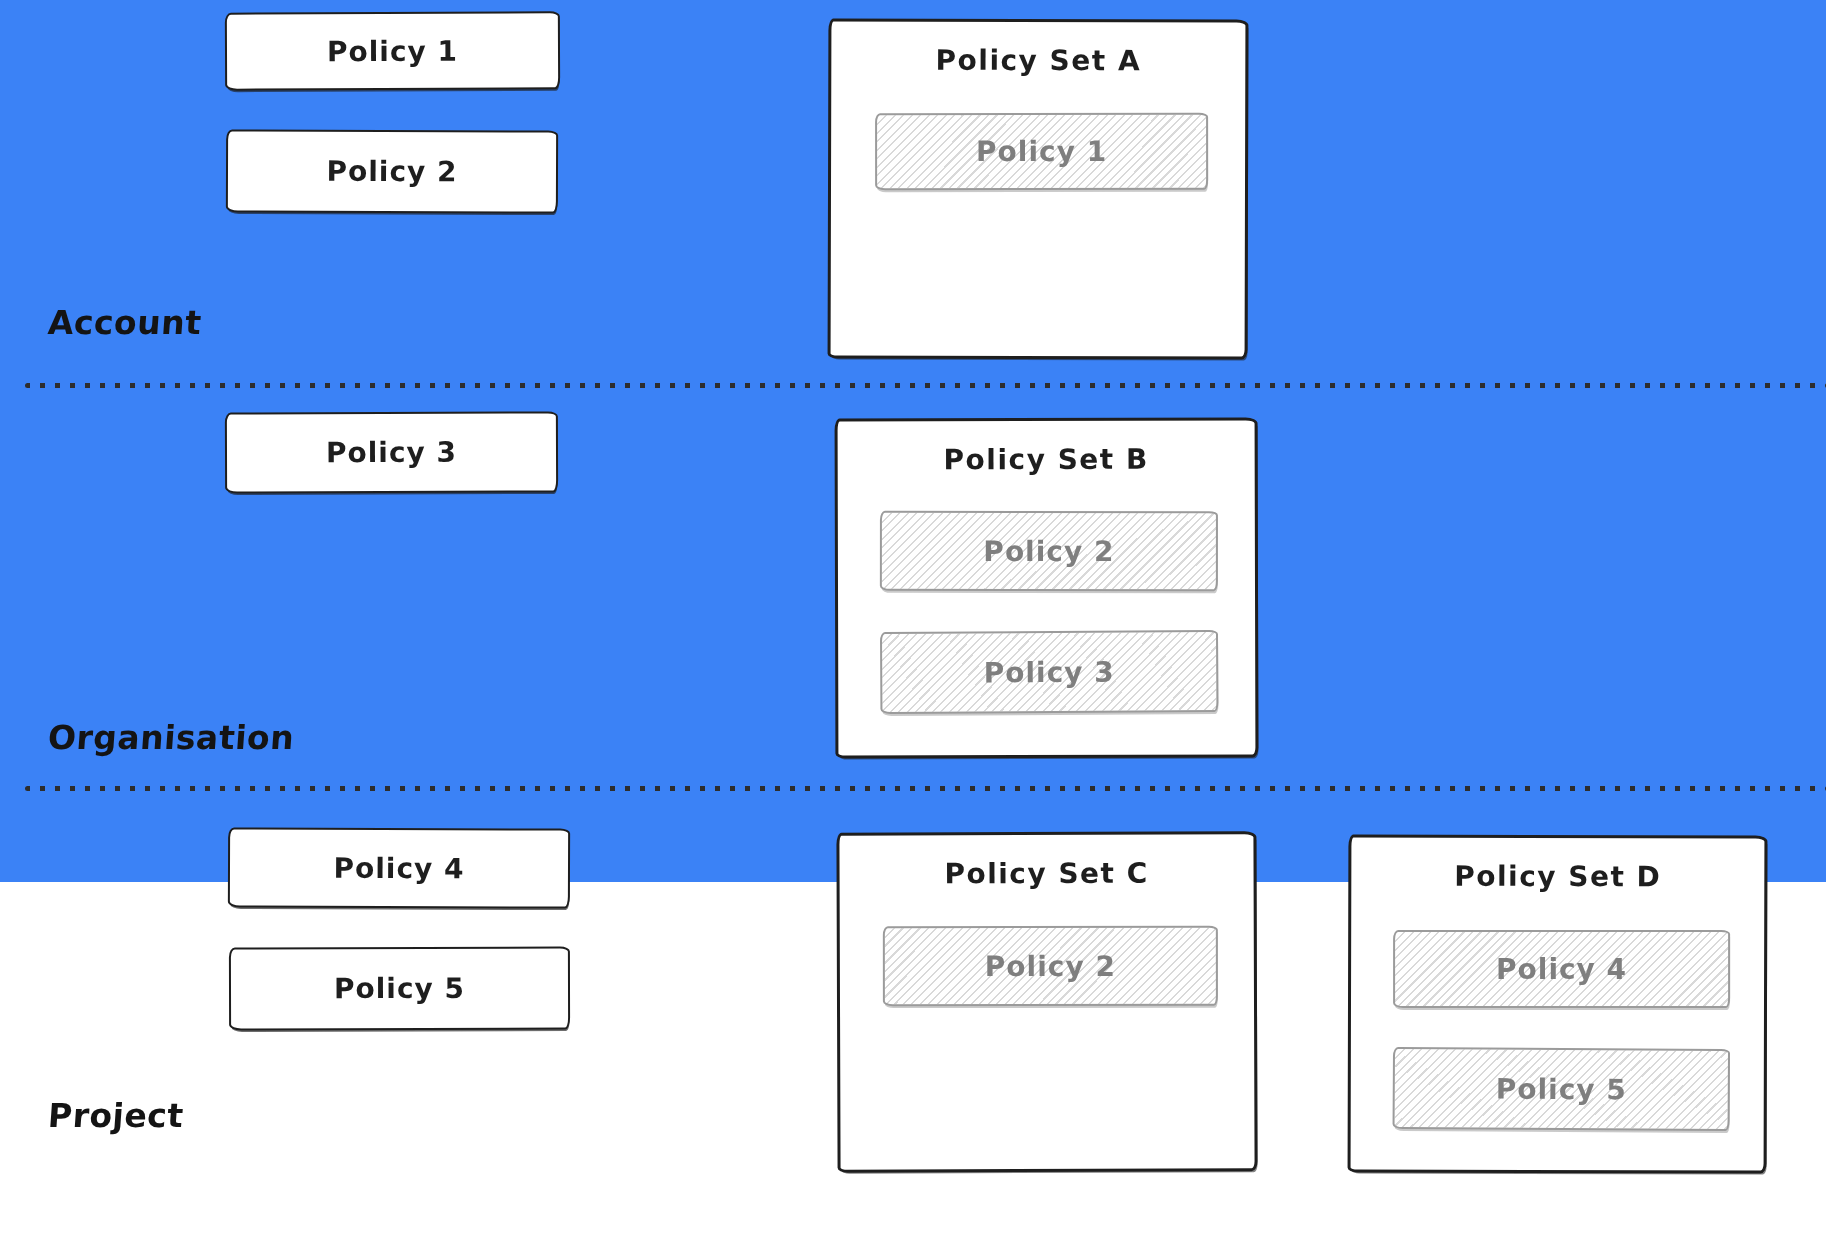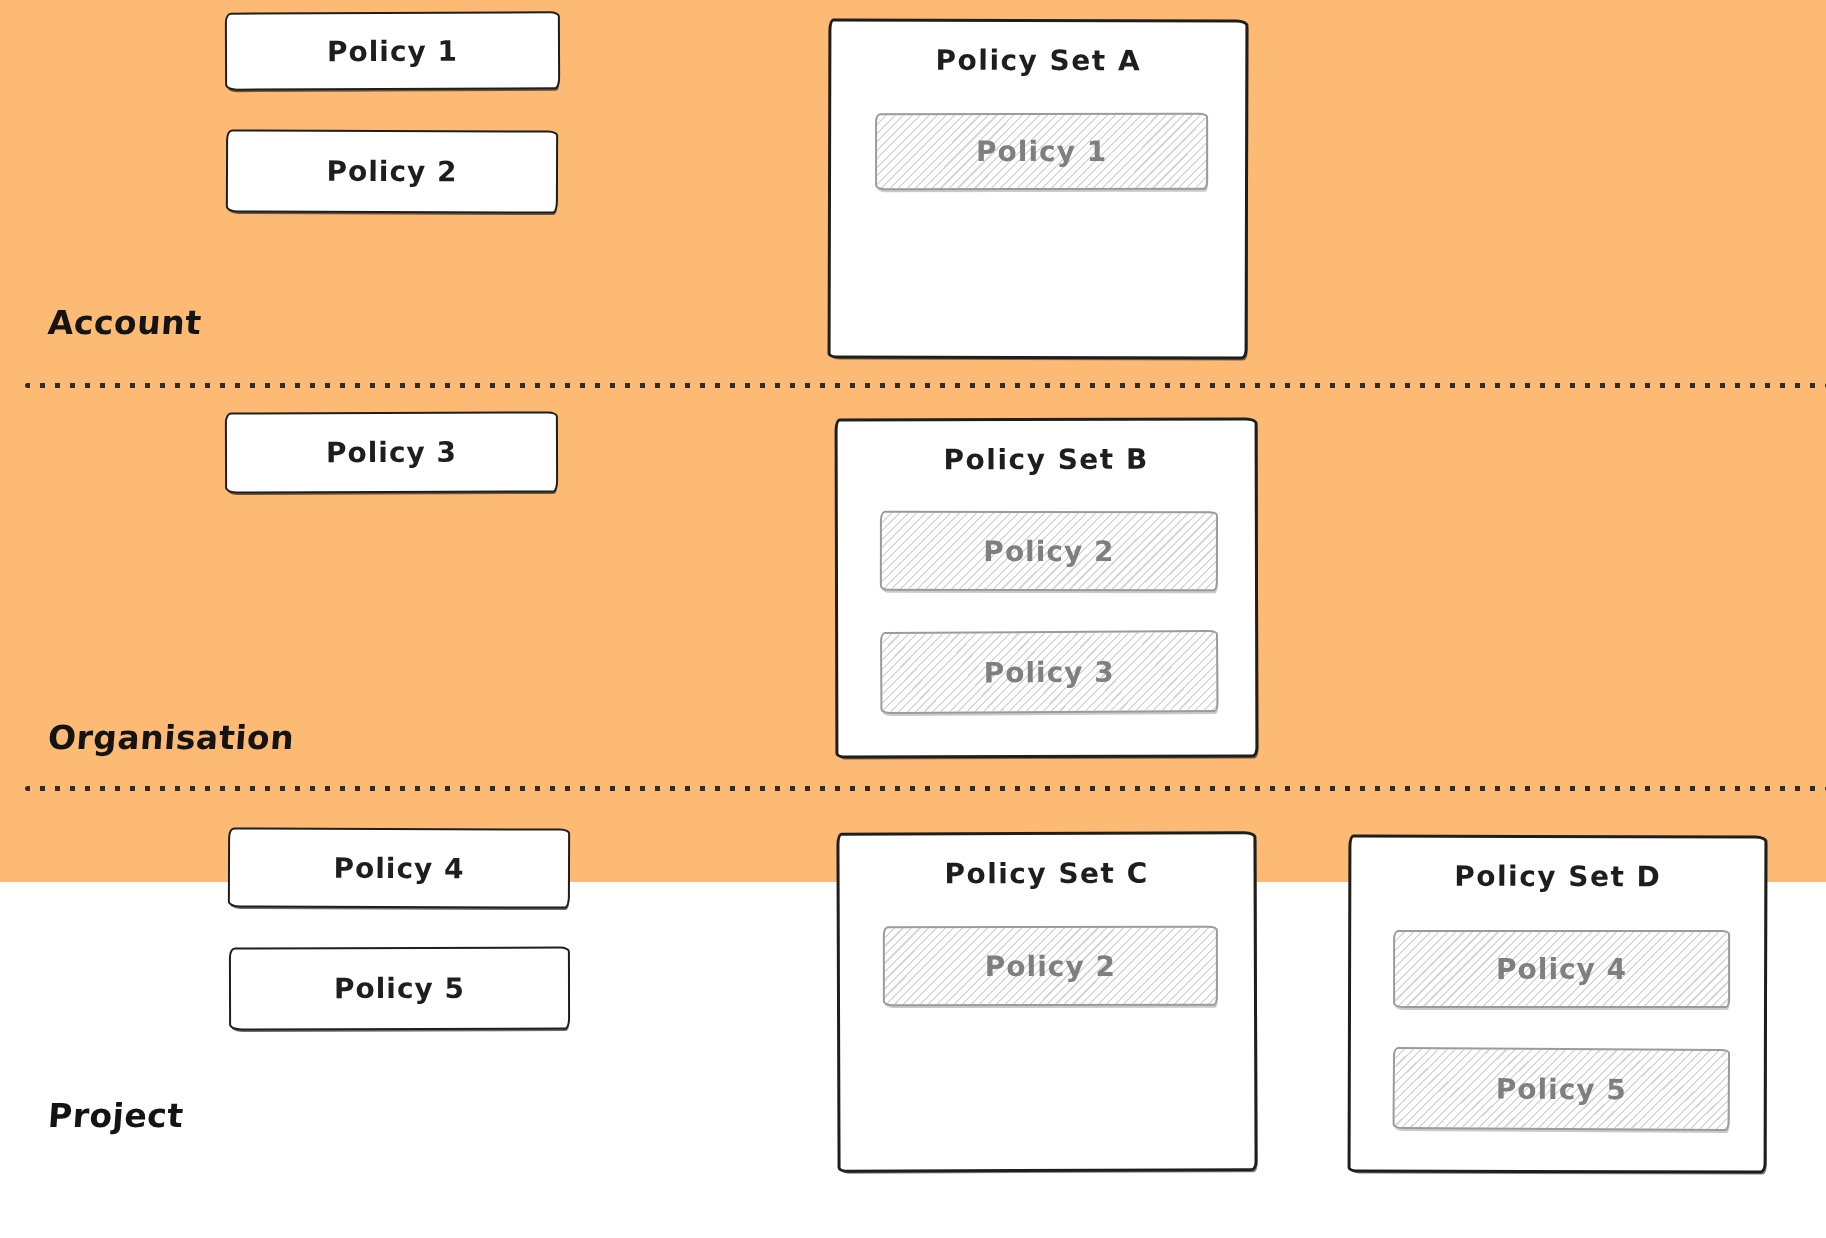--- a/index.html
+++ b/index.html
@@ -6,21 +6,21 @@
   html, body { background: #ffffff; }
   body {
     width: 1826px; height: 1238px;
     font-family: "DejaVu Sans", "Liberation Sans", sans-serif;
     color: #1e1e1e;
     overflow: hidden;
   }
   .canvas {
     position: relative;
     width: 1826px; height: 882px;
-    background: #fdba74;
+    background: #3b82f6;
   }
 
   
   .policy-box {
     position: absolute;
     background: #ffffff;
     border: 2.5px solid #1e1e1e;
     border-radius: 6px 10px 5px 12px / 10px 5px 12px 6px;
     box-shadow: 1px 3px 0 -1.5px rgba(30,30,30,0.65);
     display: flex; align-items: center; justify-content: center;

